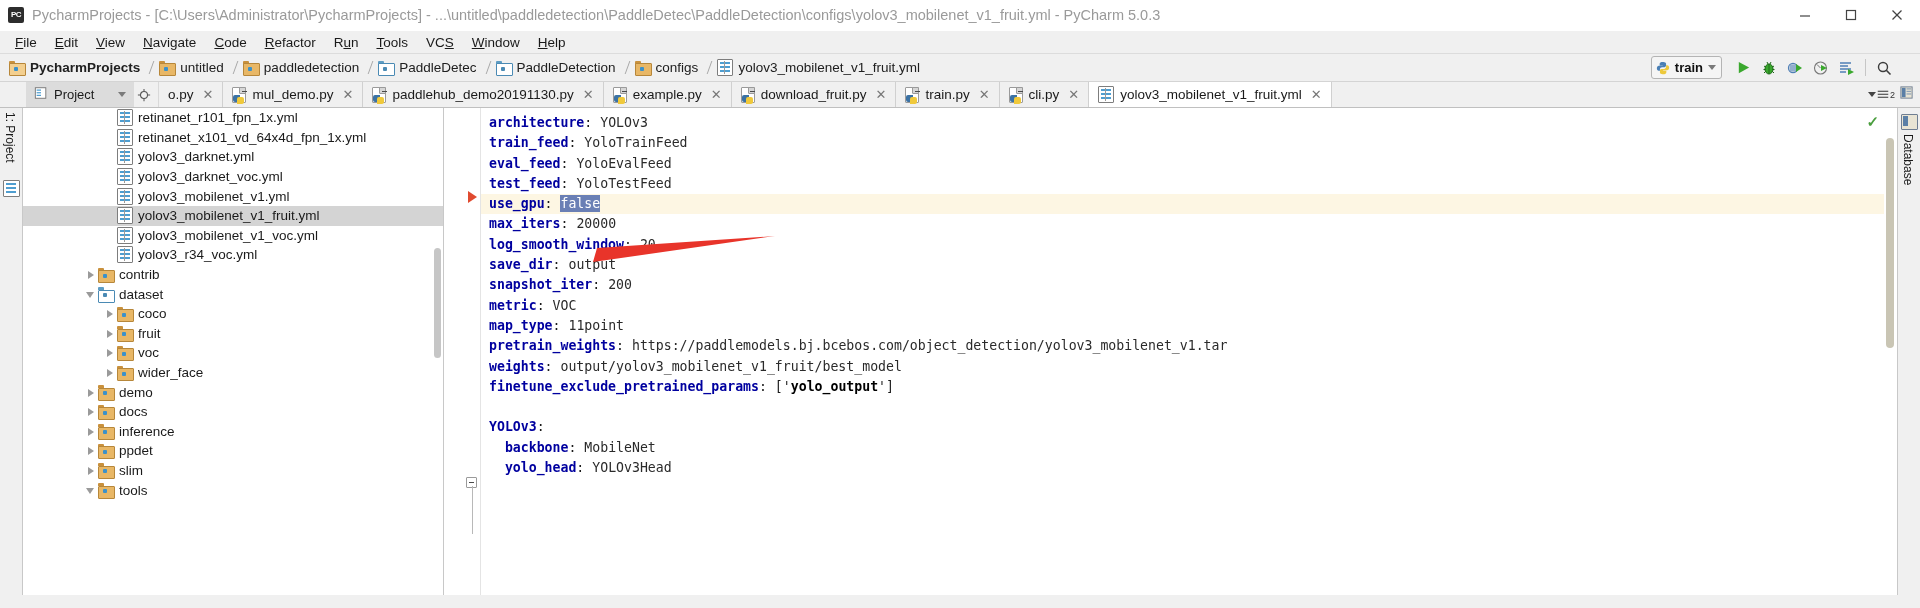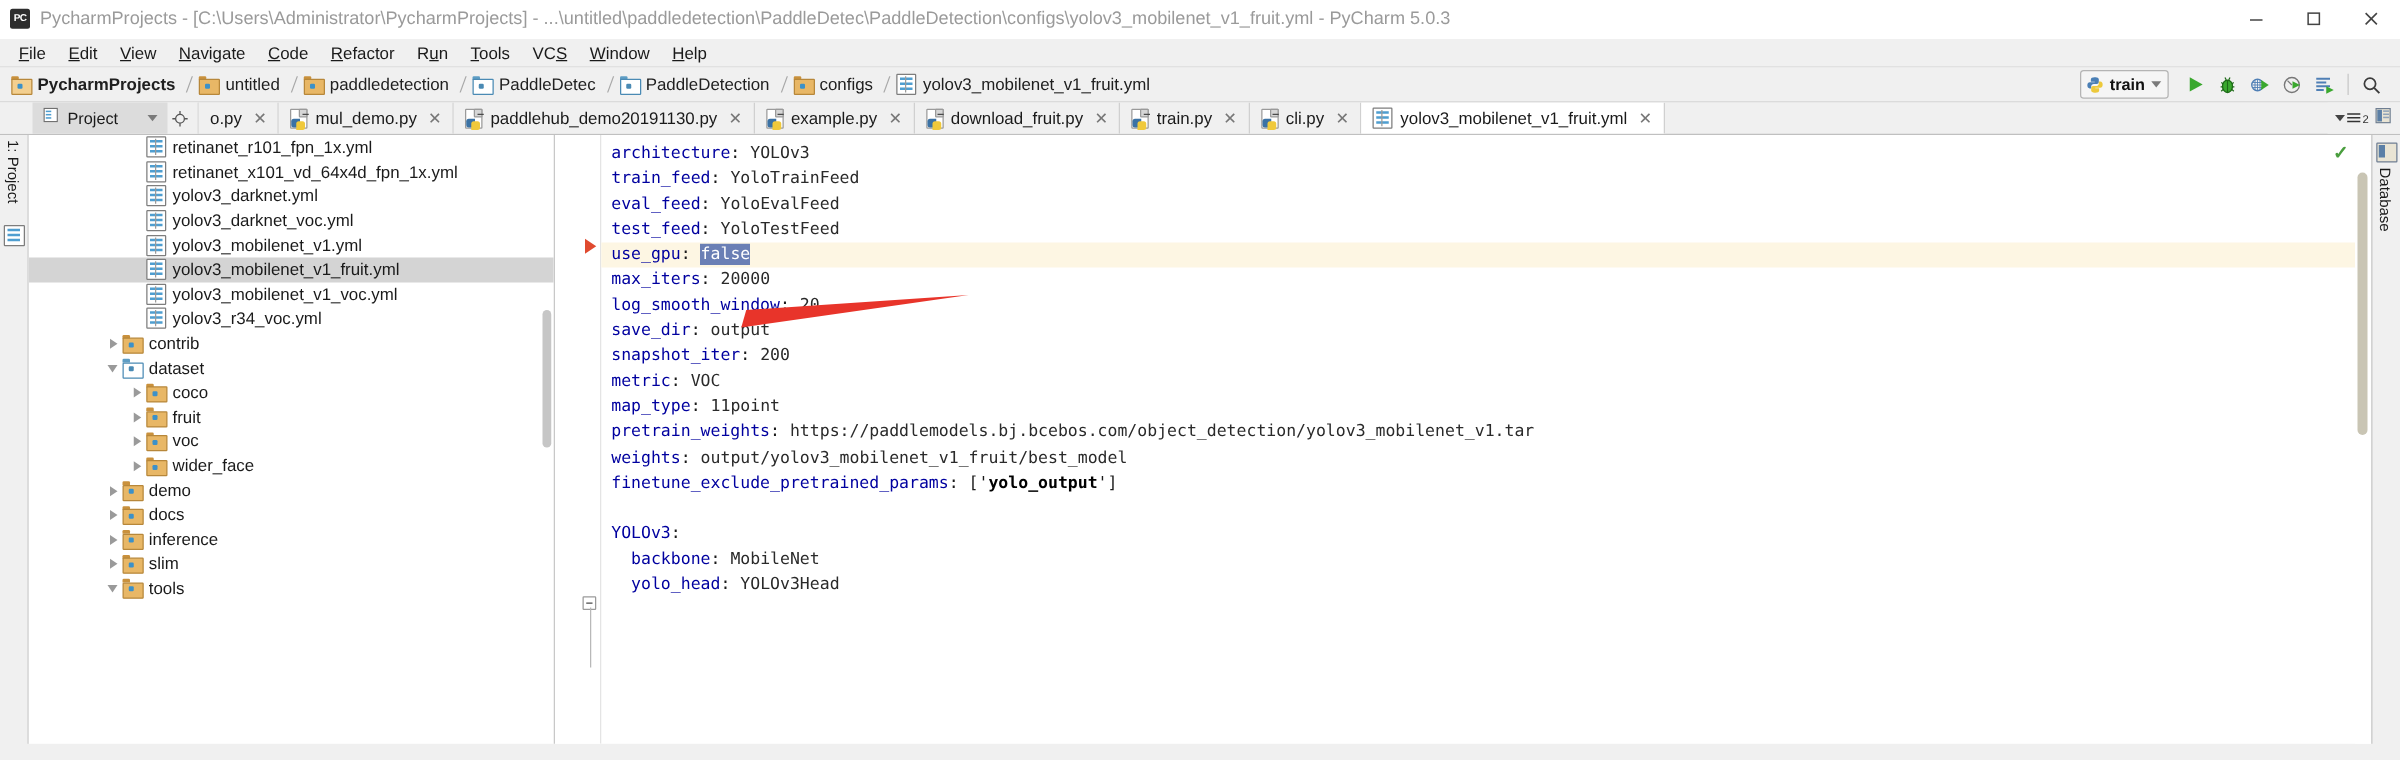--- a/index.html
+++ b/index.html
@@ -105,21 +105,21 @@
   .pyicon .snk1 {
     position: absolute; left: 1px; bottom: 1px; width: 7px; height: 7px;
     background: #3b72a4; border-radius: 2px 0 2px 2px;
   }
   .pyicon .snk2 {
     position: absolute; left: 5px; bottom: -1px; width: 7px; height: 7px;
     background: #f0c93b; border-radius: 2px 2px 2px 0;
   }
 
   .nav-right {
-    position: absolute; right: 4px; top: 0; height: 27px;
+    position: absolute; right: 17px; top: 0; height: 27px;
     display: flex; align-items: center; padding-right: 6px;
   }
   .runconfig {
     display: flex; align-items: center; gap: 5px; height: 21px;
     border: 1px solid #b4b4b4; border-radius: 3px; background: #f5f5f5;
     padding: 0 5px 0 4px; margin-right: 8px;
   }
   .runconfig .rc-label { font-size: 13px; color: #111; font-weight: bold; }
   .caret-dn {
     width: 0; height: 0; border-left: 4px solid transparent;
@@ -216,21 +216,21 @@
     width: 36px; flex: none; background: #ffffff; position: relative;
     border-right: 1px solid #e4e4e4;
   }
   .code {
     flex: 1; position: relative; padding-top: 5px;
     font-family: "DejaVu Sans Mono", "Liberation Mono", monospace;
     font-size: 13.2px; line-height: 20.3px;
   }
   .cline { height: 20.3px; white-space: pre; padding-left: 8px; position: relative; }
   .cline.hl { background: #fdf6e3; }
-  .k { color: #00009f; font-weight: normal; text-align: center; }
+  .k { color: #00009f; font-weight: bold; text-align: center; }
   .v { color: #2a2a2a; }
   .s { color: #000000; font-weight: bold; }
   .p { color: #1a1a1a; }
   .sel-val { background: #6a7fb5; color: #ffffff; padding: 1px 0; }
   .bpmark {
     position: absolute; width: 0; height: 0;
     border-left: 9px solid #e04a2f; border-top: 6px solid transparent;
     border-bottom: 6px solid transparent;
   }
   .fold {
@@ -684,20 +684,29 @@
             <span class="tlabel">docs</span>
           </div>
           <div class="trow" style="padding-left: 61px;">
             <span class="arrow r"></span>
             <span class="ficon">
               <span class="tab"></span>
               <span class="body"></span>
               <span class="dot"></span>
             </span>
             <span class="tlabel">inference</span>
+          </div>
+          <div class="trow" style="padding-left: 61px;">
+            <span class="arrow r"></span>
+            <span class="ficon">
+              <span class="tab"></span>
+              <span class="body"></span>
+              <span class="dot"></span>
+            </span>
+            <span class="tlabel">ppdet</span>
           </div>
           <div class="trow" style="padding-left: 61px;">
             <span class="arrow r"></span>
             <span class="ficon">
               <span class="tab"></span>
               <span class="body"></span>
               <span class="dot"></span>
             </span>
             <span class="tlabel">slim</span>
           </div>

